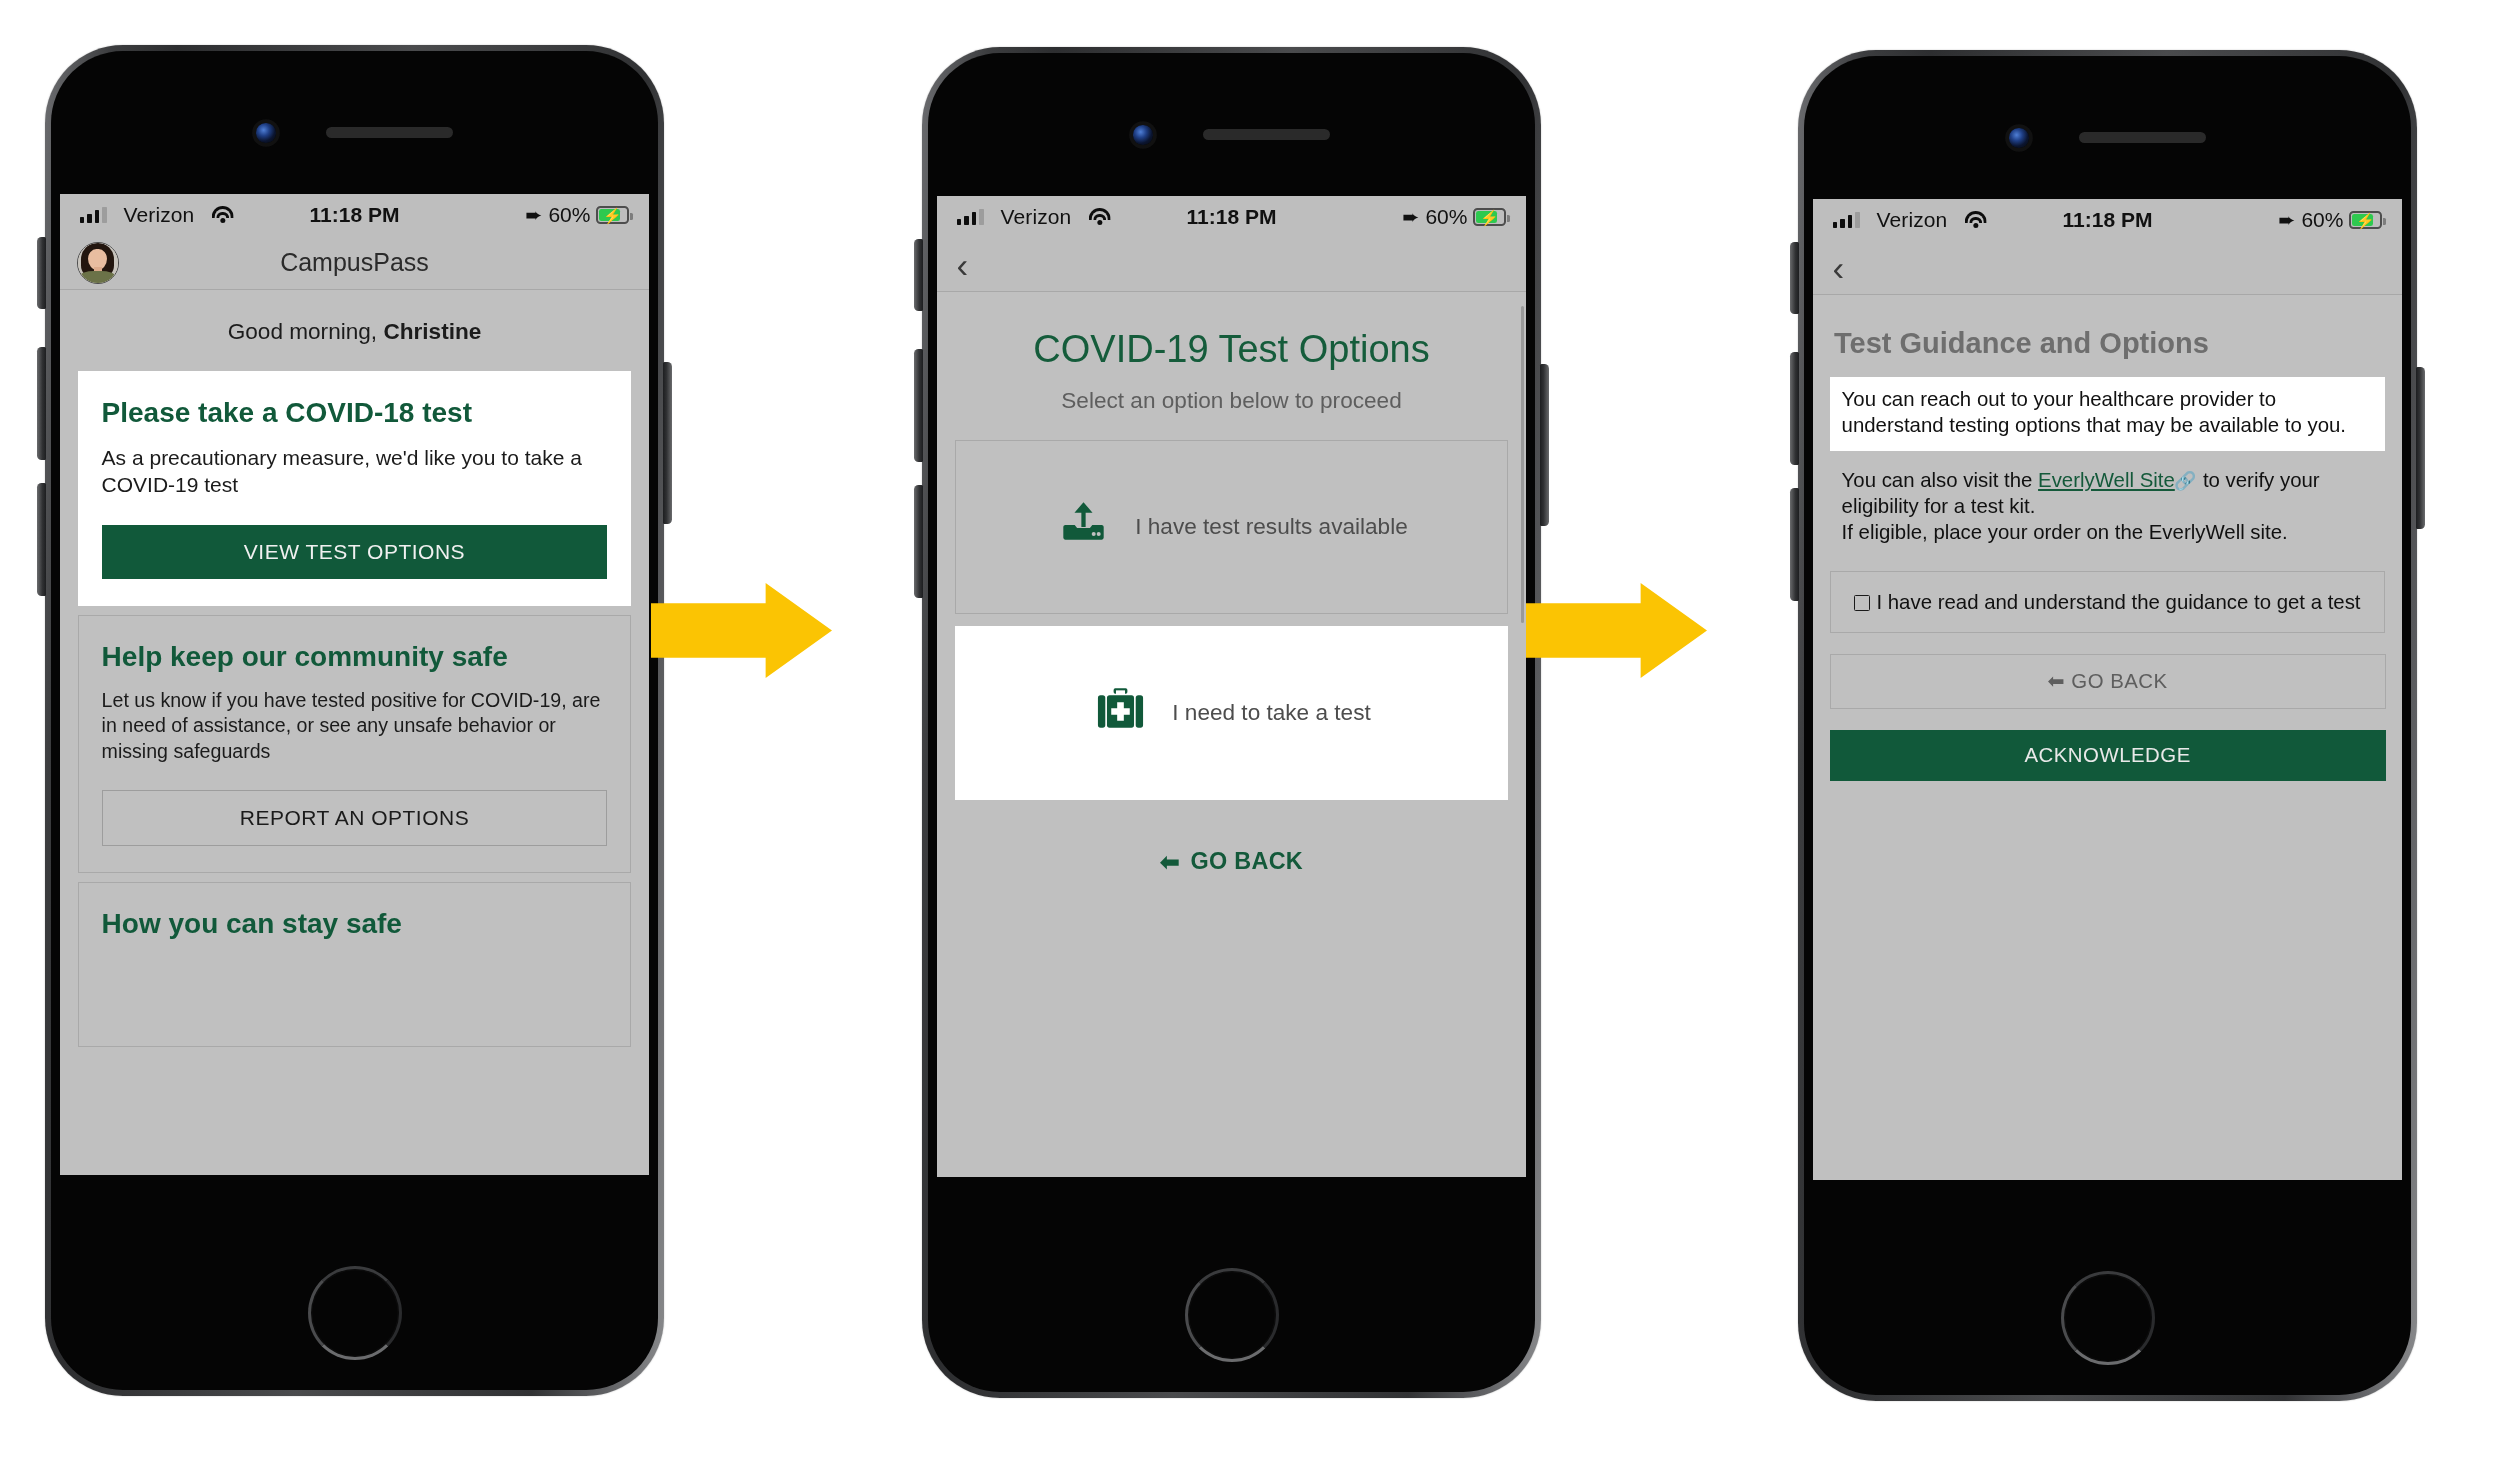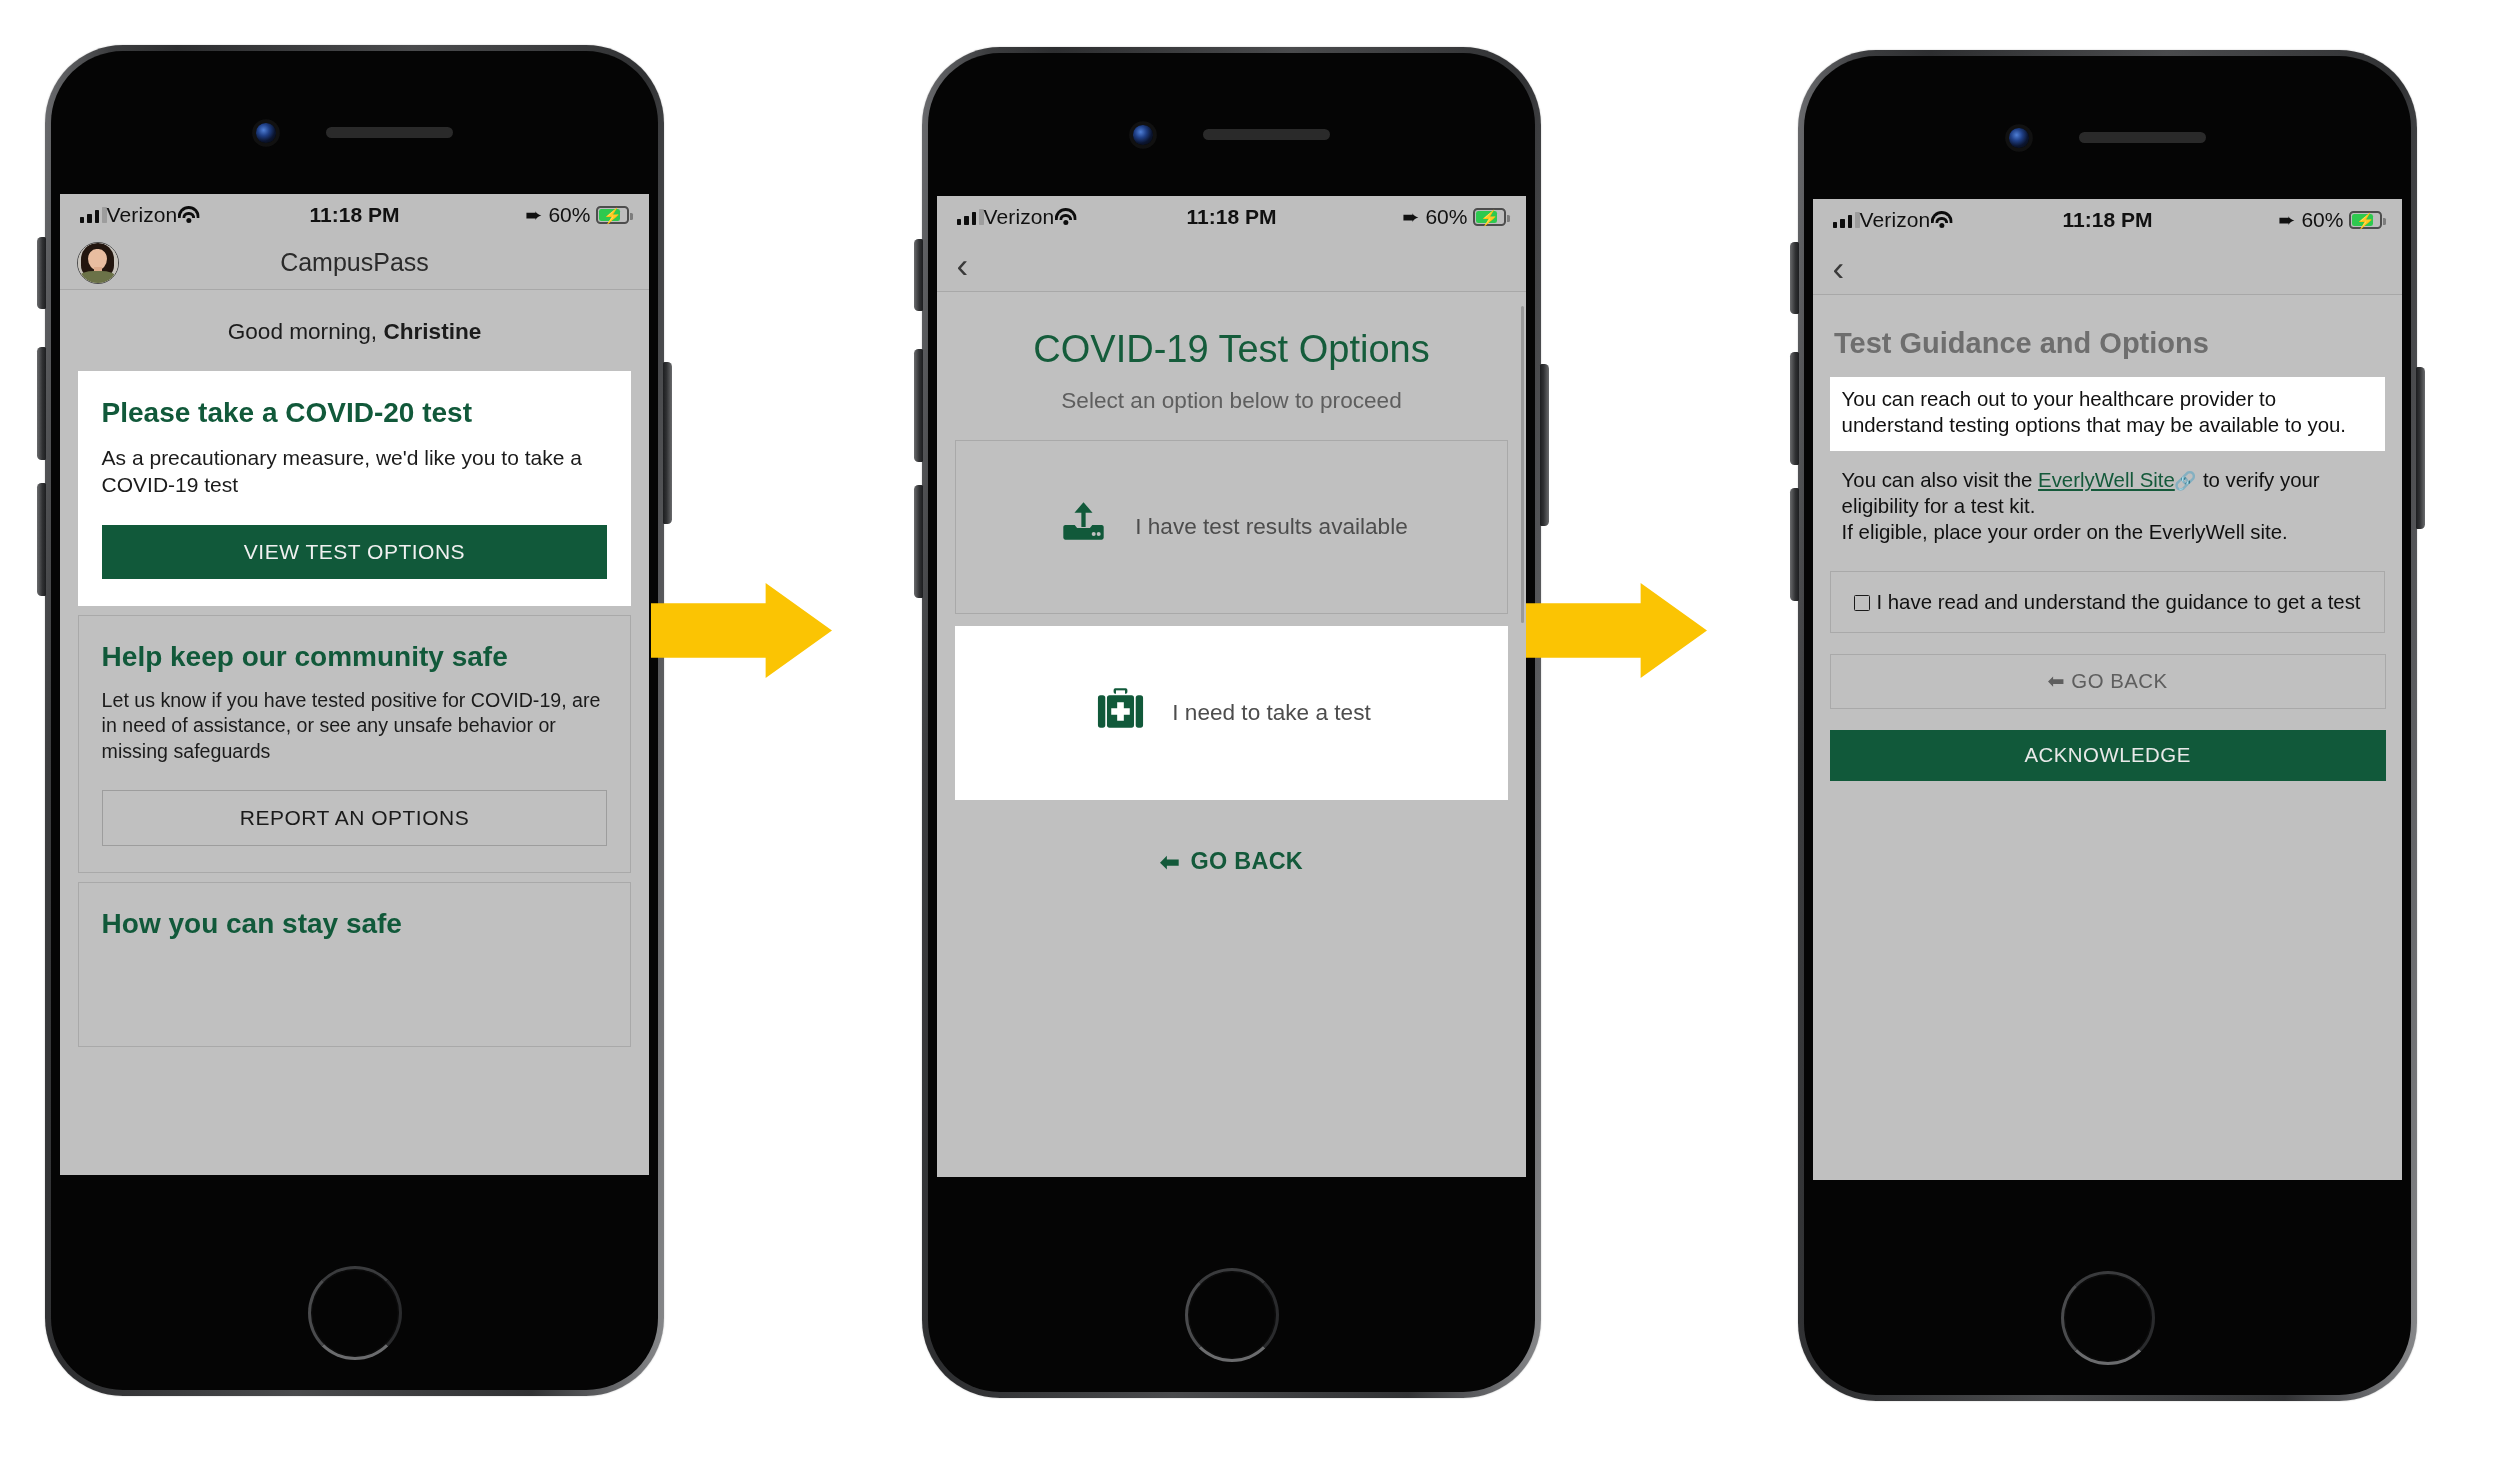--- a/index.html
+++ b/index.html
@@ -85,21 +85,21 @@
   }
 
   
   .statusbar {
     height: 42px; flex: 0 0 42px;
     background: #bebebe;
     display: flex; align-items: center;
     padding: 0 19.6px;
     font-size: 21px; color: #111;
   }
-  .sb-left { display: flex; align-items: center; gap: 0; flex: 1; }
+  .sb-left { display: flex; align-items: center; gap: 17px; flex: 1; }
   .bars { display: flex; align-items: flex-end; gap: 3px; height: 16.6px; }
   .bars i { display:block; width: 4.5px; border-radius: 0.8px; background: #0d0d0d; }
   .bars i:nth-child(1){ height: 6px; }
   .bars i:nth-child(2){ height: 9.8px; }
   .bars i:nth-child(3){ height: 13.6px; background:#0d0d0d; }
   .bars i:nth-child(4){ height: 16.6px; background:#9d9d9d; }
   .carrier { font-size: 21px; letter-spacing: 0.1px; }
   .wifi { position: relative; width: 22.6px; height: 17.4px; }
   .wifi span { position: absolute; left: 50%; transform: translateX(-50%); border: 3px solid #0d0d0d; border-bottom: none; border-radius: 50% 50% 0 0 / 100% 100% 0 0; }
   .wifi span:nth-child(1){ width: 22.6px; height: 11.3px; top: 0; }
@@ -305,21 +305,21 @@
           </div>
           <div class="nav-title">CampusPass</div>
         </div>
 
         <div class="body">
           <div class="greet">
             <span>Good morning, </span><b>Christine</b>
           </div>
 
           <div class="card white">
-            <h2>Please take a COVID-20 test</h2>
+            <h2>Please take a COVID-18 test</h2>
             <p class="lg">As a precautionary measure, we'd like you to take a COVID-19 test</p>
             <div class="btn btn-primary">VIEW TEST OPTIONS</div>
           </div>
 
           <div class="card">
             <h2>Help keep our community safe</h2>
             <p>Let us know if you have tested positive for COVID-19, are in need of assistance, or see any unsafe behavior or missing safeguards</p>
             <div class="btn btn-outline">REPORT AN OPTIONS</div>
           </div>
 

